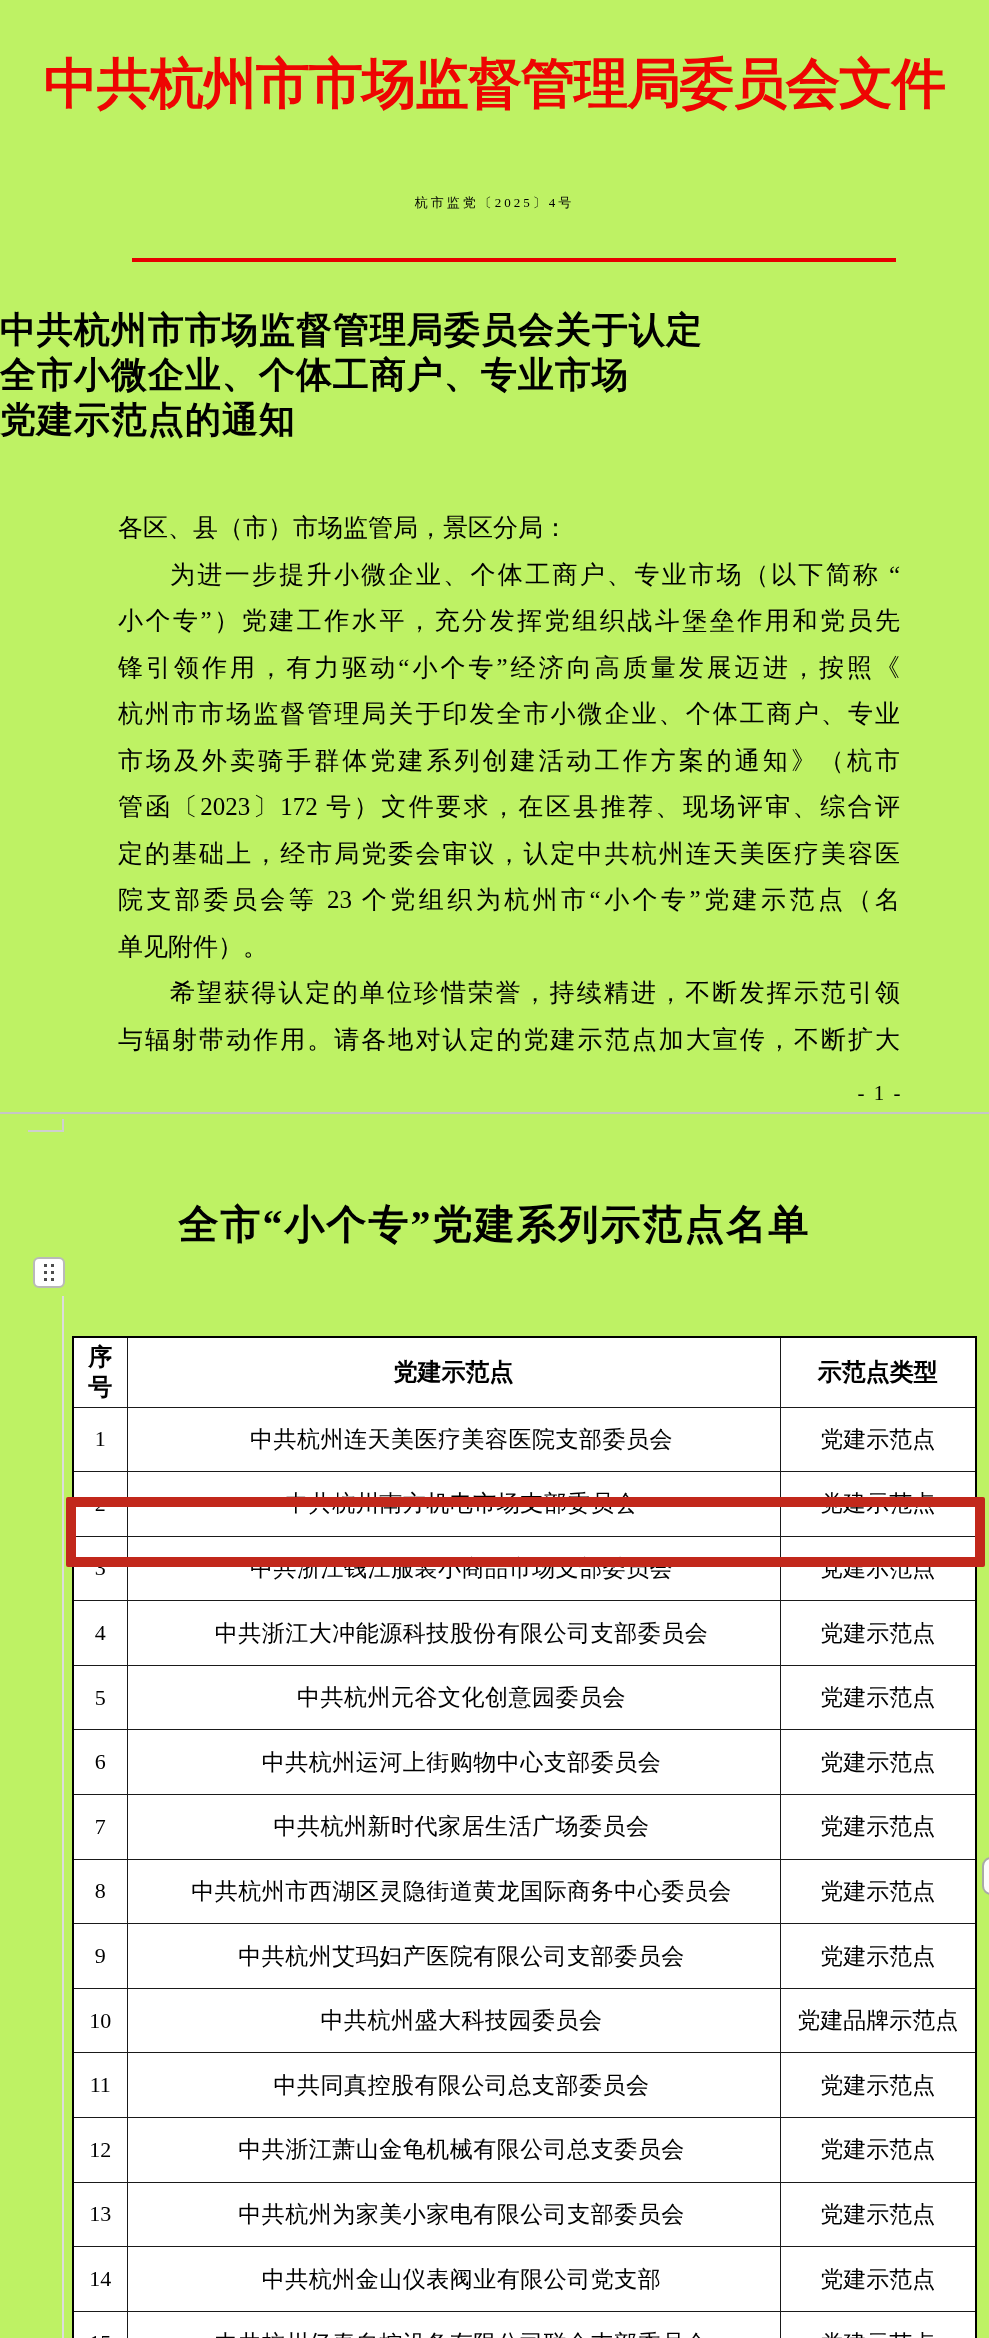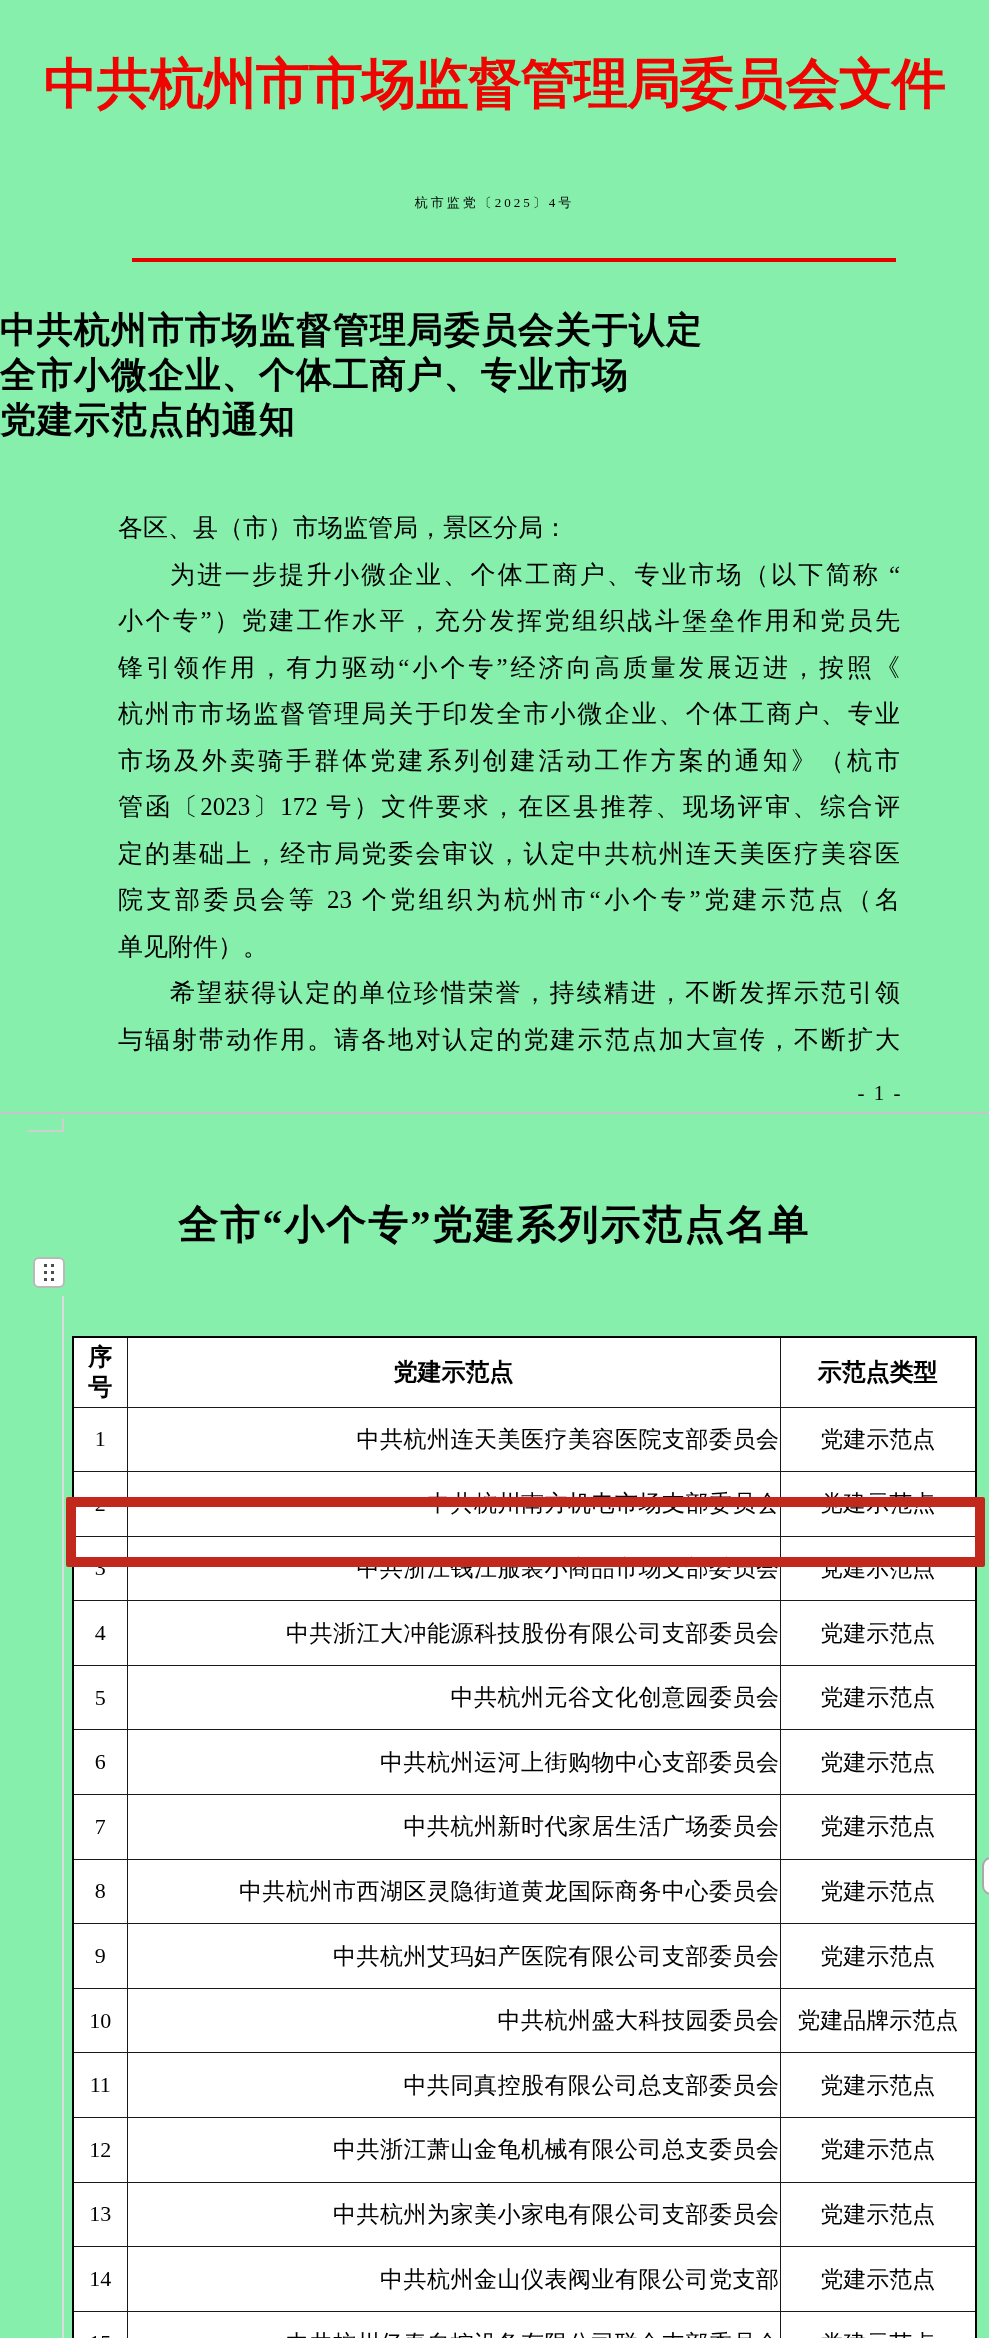--- a/index.html
+++ b/index.html
@@ -5,21 +5,21 @@
   :root{
     --masthead-red:#ee0502;
     --rule-red:#e60000;
     --highlight-red:#c2281b;
     --sep-gray:#c6c6c6;
     --ink:#000000;
   }
   *{margin:0;padding:0;box-sizing:border-box;}
   html,body{background:#ffffff;}
   .canvas{
-    position:relative;width:989px;height:2338px;background:#86efac;
+    position:relative;width:989px;height:2338px;background:#bef264;
     overflow:hidden;font-family:"Liberation Serif","DejaVu Serif",serif;color:var(--ink);padding-left:41px;
   }
   
   .masthead{
     position:absolute;top:52px;left:0;right:0;text-align:center;
     font-size:54px;font-weight:bold;letter-spacing:-1px;color:var(--masthead-red);
     line-height:64px;white-space:nowrap;
   }
   .docnum{
     position:absolute;top:188px;left:0;right:0;text-align:center;
@@ -77,21 +77,21 @@
   table.roster col.c2{width:653px;}
   table.roster col.c3{width:196px;}
   table.roster th,table.roster td{
     border:1px solid #1a1a1a;vertical-align:middle;
   }
   table.roster thead tr{height:70px;}
   table.roster tbody tr{height:64.6px;}
   th.hc{font-size:24px;font-weight:bold;text-align:center;}
   .hdr-stack{display:inline-block;width:28px;word-break:break-all;line-height:30px;}
   td.no{font-size:22px;text-align:center;}
-  td.nm{font-size:23px;text-align:right;padding-left:16px;letter-spacing:0.5px;}
+  td.nm{font-size:23px;text-align:center;padding-left:16px;letter-spacing:0.5px;}
   td.tp{font-size:23px;text-align:center;}
   .hlbox{
     position:absolute;left:66px;top:1497px;width:919px;height:70px;
     border:10px solid var(--highlight-red);border-radius:2px;pointer-events:none;
   }
   .scroll-thumb{
     position:absolute;left:982px;top:1857px;width:18px;height:38px;
     background:#fdfdfd;border:2px solid #a9a9a9;border-radius:9px;
   }
 </style>

